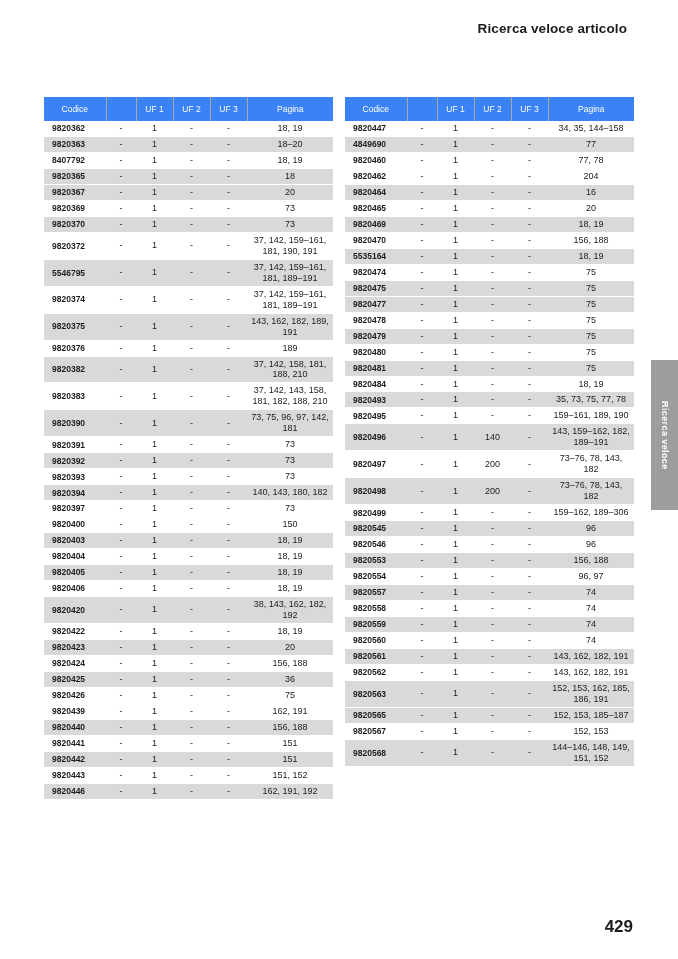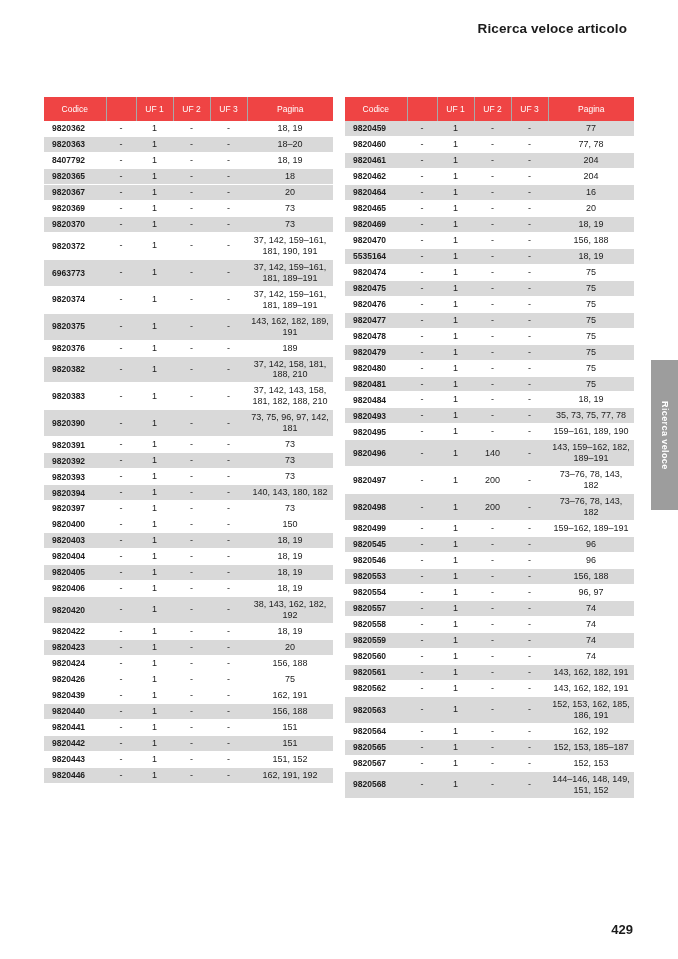--- a/index.html
+++ b/index.html
@@ -35,21 +35,21 @@
   }
   table.index-tbl.left  { left: 44px; }
   table.index-tbl.right { left: 345px; }
   .index-tbl col.c0 { width: 62px; }
   .index-tbl col.c1 { width: 30px; }
   .index-tbl col.c2 { width: 37px; }
   .index-tbl col.c3 { width: 37px; }
   .index-tbl col.c4 { width: 37px; }
   .index-tbl col.c5 { width: 86px; }
   .index-tbl th {
-    background: #ef4444;
+    background: #3b82f6;
     color: #ffffff;
     font-weight: normal;
     font-size: 8.5px;
     height: 24px;
     text-align: center;
     vertical-align: middle;
     border-left: 1px solid #a8a8a8;
     padding: 0 4px;
   }
   .index-tbl th:first-child { border-left: none; }
@@ -85,21 +85,21 @@
     color: #ffffff;
     font-size: 9px;
     font-weight: bold;
     letter-spacing: 0.4px;
     white-space: nowrap;
   }
   .page-number {
     position: absolute;
     right: 45px;
     bottom: 22px;
-    font-size: 13px;
+    font-size: 17px;
     font-weight: bold;
     color: #1c1c1c;
   }
 </style>
 </head>
 <body>
 
 <div class="page">
 
   <div class="page-title">Ricerca veloce articolo</div>
@@ -182,21 +182,21 @@
         </tr>
         <tr>
           <td class="c0">9820372</td>
           <td class="c1">-</td>
           <td class="c2">1</td>
           <td class="c3">-</td>
           <td class="c4">-</td>
           <td class="c5">37, 142, 159–161, 181, 190, 191</td>
         </tr>
         <tr class="shaded">
-          <td class="c0">6963773</td>
+          <td class="c0">5546795</td>
           <td class="c1">-</td>
           <td class="c2">1</td>
           <td class="c3">-</td>
           <td class="c4">-</td>
           <td class="c5">37, 142, 159–161, 181, 189–191</td>
         </tr>
         <tr>
           <td class="c0">9820374</td>
           <td class="c1">-</td>
           <td class="c2">1</td>
@@ -348,20 +348,28 @@
           <td class="c4">-</td>
           <td class="c5">20</td>
         </tr>
         <tr>
           <td class="c0">9820424</td>
           <td class="c1">-</td>
           <td class="c2">1</td>
           <td class="c3">-</td>
           <td class="c4">-</td>
           <td class="c5">156, 188</td>
+        </tr>
+        <tr class="shaded">
+          <td class="c0">9820425</td>
+          <td class="c1">-</td>
+          <td class="c2">1</td>
+          <td class="c3">-</td>
+          <td class="c4">-</td>
+          <td class="c5">36</td>
         </tr>
         <tr>
           <td class="c0">9820426</td>
           <td class="c1">-</td>
           <td class="c2">1</td>
           <td class="c3">-</td>
           <td class="c4">-</td>
           <td class="c5">75</td>
         </tr>
         <tr>
@@ -428,52 +436,52 @@
         <tr>
           <th class="c0">Codice</th>
           <th class="c1"></th>
           <th class="c2">UF 1</th>
           <th class="c3">UF 2</th>
           <th class="c4">UF 3</th>
           <th class="c5">Pagina</th>
         </tr>
       </thead>
     <tbody>
-        <tr class="shaded">
-          <td class="c0">9820459</td>
+        <tr>
+          <td class="c0">9820447</td>
+          <td class="c1">-</td>
+          <td class="c2">1</td>
+          <td class="c3">-</td>
+          <td class="c4">-</td>
+          <td class="c5">34, 35, 144–158</td>
+        </tr>
+        <tr class="shaded">
+          <td class="c0">4849690</td>
           <td class="c1">-</td>
           <td class="c2">1</td>
           <td class="c3">-</td>
           <td class="c4">-</td>
           <td class="c5">77</td>
         </tr>
         <tr>
           <td class="c0">9820460</td>
           <td class="c1">-</td>
           <td class="c2">1</td>
           <td class="c3">-</td>
           <td class="c4">-</td>
           <td class="c5">77, 78</td>
         </tr>
-        <tr class="shaded">
-          <td class="c0">9820461</td>
+        <tr>
+          <td class="c0">9820462</td>
           <td class="c1">-</td>
           <td class="c2">1</td>
           <td class="c3">-</td>
           <td class="c4">-</td>
           <td class="c5">204</td>
         </tr>
-        <tr>
-          <td class="c0">9820462</td>
-          <td class="c1">-</td>
-          <td class="c2">1</td>
-          <td class="c3">-</td>
-          <td class="c4">-</td>
-          <td class="c5">204</td>
-        </tr>
         <tr class="shaded">
           <td class="c0">9820464</td>
           <td class="c1">-</td>
           <td class="c2">1</td>
           <td class="c3">-</td>
           <td class="c4">-</td>
           <td class="c5">16</td>
         </tr>
         <tr>
           <td class="c0">9820465</td>
@@ -516,68 +524,60 @@
           <td class="c5">75</td>
         </tr>
         <tr class="shaded">
           <td class="c0">9820475</td>
           <td class="c1">-</td>
           <td class="c2">1</td>
           <td class="c3">-</td>
           <td class="c4">-</td>
           <td class="c5">75</td>
         </tr>
-        <tr>
-          <td class="c0">9820476</td>
+        <tr class="shaded">
+          <td class="c0">9820477</td>
           <td class="c1">-</td>
           <td class="c2">1</td>
           <td class="c3">-</td>
           <td class="c4">-</td>
           <td class="c5">75</td>
         </tr>
-        <tr class="shaded">
-          <td class="c0">9820477</td>
+        <tr>
+          <td class="c0">9820478</td>
           <td class="c1">-</td>
           <td class="c2">1</td>
           <td class="c3">-</td>
           <td class="c4">-</td>
           <td class="c5">75</td>
         </tr>
-        <tr>
-          <td class="c0">9820478</td>
+        <tr class="shaded">
+          <td class="c0">9820479</td>
           <td class="c1">-</td>
           <td class="c2">1</td>
           <td class="c3">-</td>
           <td class="c4">-</td>
           <td class="c5">75</td>
         </tr>
-        <tr class="shaded">
-          <td class="c0">9820479</td>
+        <tr>
+          <td class="c0">9820480</td>
           <td class="c1">-</td>
           <td class="c2">1</td>
           <td class="c3">-</td>
           <td class="c4">-</td>
           <td class="c5">75</td>
         </tr>
-        <tr>
-          <td class="c0">9820480</td>
+        <tr class="shaded">
+          <td class="c0">9820481</td>
           <td class="c1">-</td>
           <td class="c2">1</td>
           <td class="c3">-</td>
           <td class="c4">-</td>
           <td class="c5">75</td>
         </tr>
-        <tr class="shaded">
-          <td class="c0">9820481</td>
-          <td class="c1">-</td>
-          <td class="c2">1</td>
-          <td class="c3">-</td>
-          <td class="c4">-</td>
-          <td class="c5">75</td>
-        </tr>
         <tr>
           <td class="c0">9820484</td>
           <td class="c1">-</td>
           <td class="c2">1</td>
           <td class="c3">-</td>
           <td class="c4">-</td>
           <td class="c5">18, 19</td>
         </tr>
         <tr class="shaded">
           <td class="c0">9820493</td>
@@ -618,21 +618,21 @@
           <td class="c3">200</td>
           <td class="c4">-</td>
           <td class="c5">73–76, 78, 143, 182</td>
         </tr>
         <tr>
           <td class="c0">9820499</td>
           <td class="c1">-</td>
           <td class="c2">1</td>
           <td class="c3">-</td>
           <td class="c4">-</td>
-          <td class="c5">159–162, 189–191</td>
+          <td class="c5">159–162, 189–306</td>
         </tr>
         <tr class="shaded">
           <td class="c0">9820545</td>
           <td class="c1">-</td>
           <td class="c2">1</td>
           <td class="c3">-</td>
           <td class="c4">-</td>
           <td class="c5">96</td>
         </tr>
         <tr>
@@ -707,28 +707,20 @@
           <td class="c4">-</td>
           <td class="c5">143, 162, 182, 191</td>
         </tr>
         <tr class="shaded">
           <td class="c0">9820563</td>
           <td class="c1">-</td>
           <td class="c2">1</td>
           <td class="c3">-</td>
           <td class="c4">-</td>
           <td class="c5">152, 153, 162, 185, 186, 191</td>
-        </tr>
-        <tr>
-          <td class="c0">9820564</td>
-          <td class="c1">-</td>
-          <td class="c2">1</td>
-          <td class="c3">-</td>
-          <td class="c4">-</td>
-          <td class="c5">162, 192</td>
         </tr>
         <tr class="shaded">
           <td class="c0">9820565</td>
           <td class="c1">-</td>
           <td class="c2">1</td>
           <td class="c3">-</td>
           <td class="c4">-</td>
           <td class="c5">152, 153, 185–187</td>
         </tr>
         <tr>

